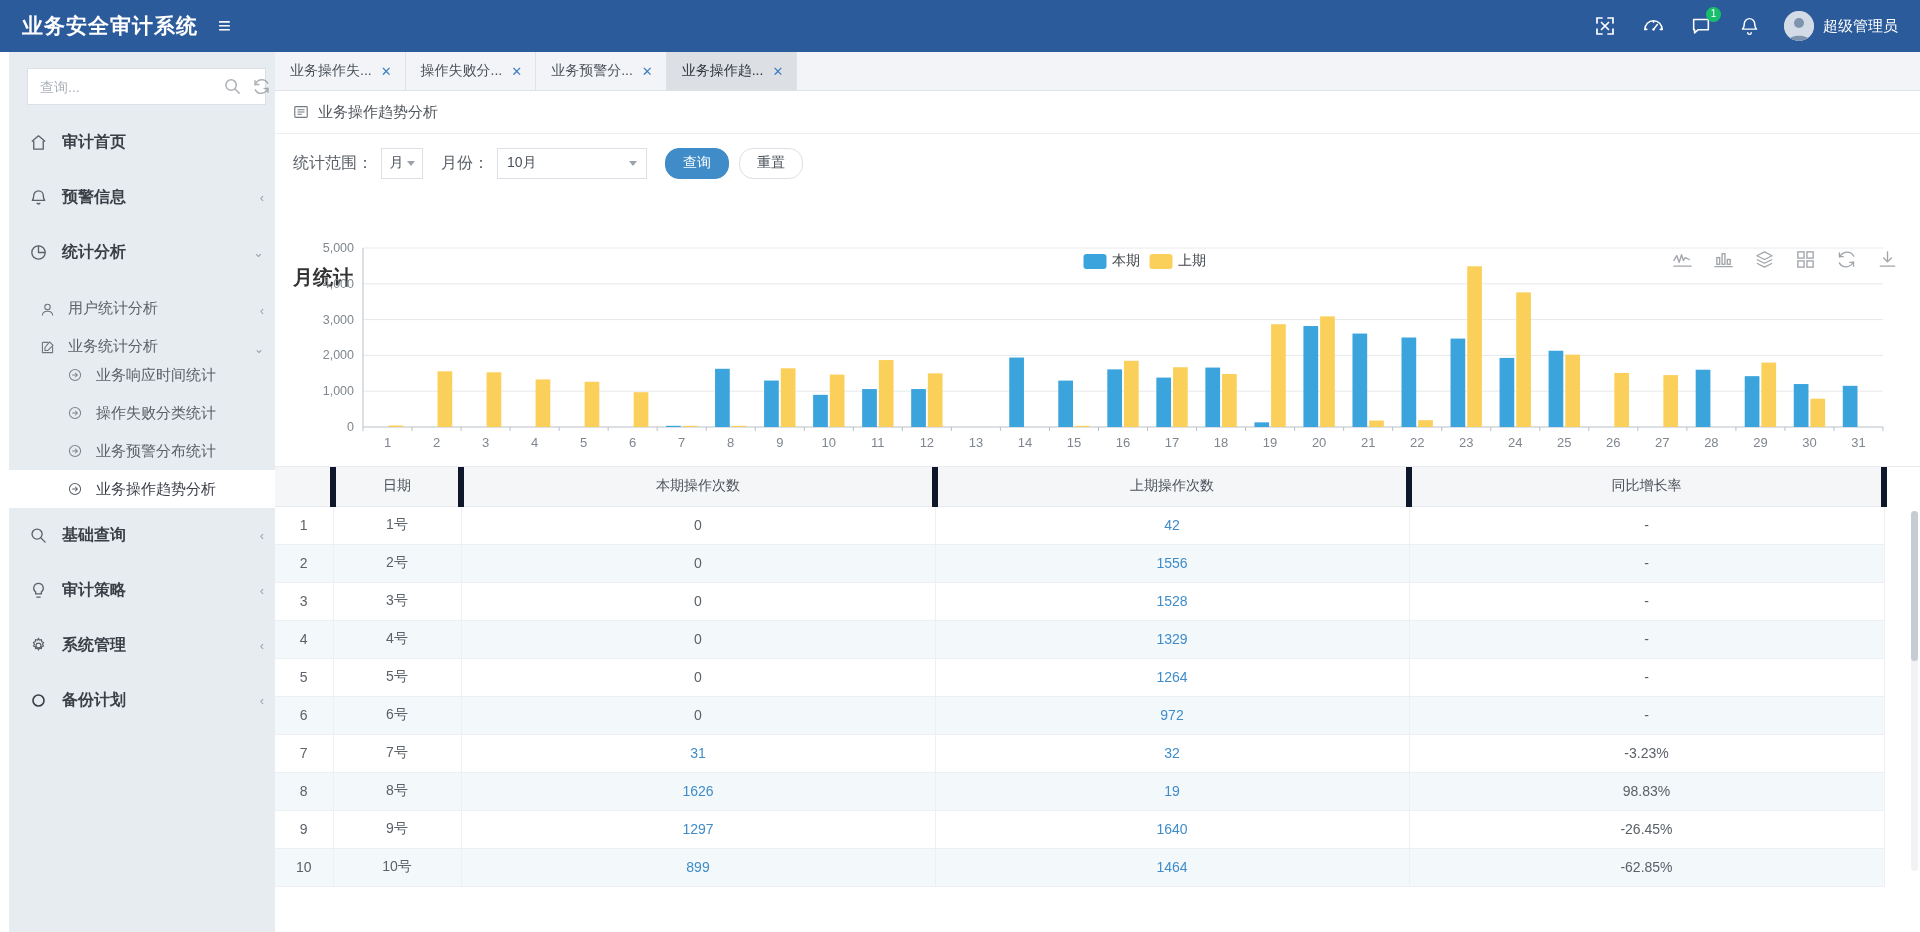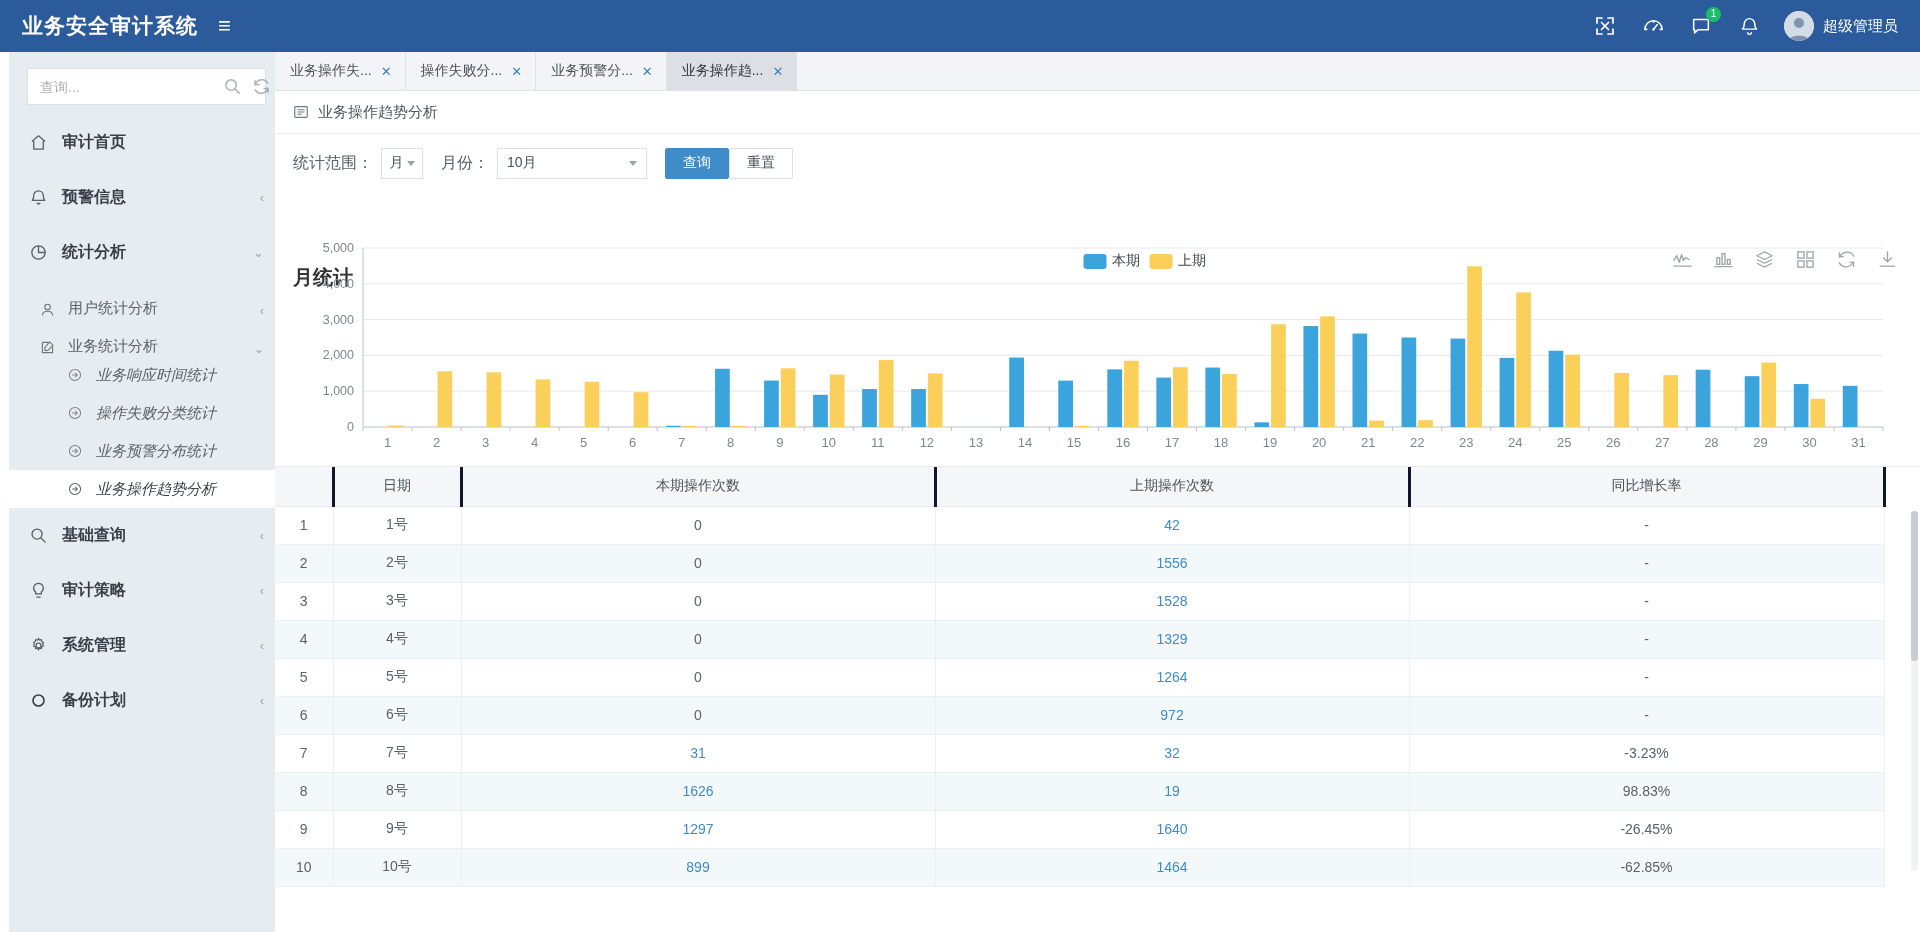--- a/index.html
+++ b/index.html
@@ -99,21 +99,21 @@
     height: 38px; padding-left: 30px;
     font-size: 15px; color: #5a6168; cursor: pointer;
   }
   .nav-sub .nico { width: 20px; flex:none; display:flex; align-items:center;}
   .nav-sub .ntext { margin-left: 9px; flex: 1; white-space: nowrap; }
   .nav-sub .narrow { font-size: 12px; color: #9aa2ac; padding-right: 20px; }
 
   .nav-leaf {
     display: flex; align-items: center;
     height: 38px; padding-left: 58px;
-    font-size: 15px; color: #5a6168; cursor: pointer; font-style: italic;
+    font-size: 15px; color: #5a6168; cursor: pointer;
   }
   .nav-leaf .nico { width: 20px; flex:none; display:flex; align-items:center;}
   .nav-leaf .ntext { margin-left: 9px; white-space: nowrap; }
   .nav-leaf.active { background: #fff; color: #3a3f47; }
 
   
   .tabbar {
     position: absolute; top: 52px; left: 275px;
     width: 1645px; height: 39px;
     background: #f2f4f7;
@@ -164,21 +164,21 @@
     background: #fff; display: flex; align-items: center;
     padding: 0 9px; font-size: 14px; color: #4a5159;
     cursor: pointer; margin-right: 18px;
   }
   .wide-select .wv { flex: 1; }
   .caret { width:0;height:0;border-left:4px solid transparent;border-right:4px solid transparent;border-top:5px solid #9aa2ac; }
   .btn {
     height: 31px; padding: 12px 17px; font-size: 14px;
     display: flex; align-items: center; cursor: pointer;
     border: 1px solid #dcdfe6; background: #fff; color: #4a5159;
-    margin-right: 0; border-radius: 2px;
+    margin-right: 10px; border-radius: 14px;
   }
   .btn.primary { background: #3f8cc9; border-color: #3f8cc9; color: #fff; }
 
   
   .chart-area { position: relative; padding: 0 18px; }
   .chart-title {
     position: absolute; left: 18px; top: 24px;
     font-size: 20px; font-weight: bold; color: #333;
   }
   .chart-legend {
@@ -203,21 +203,21 @@
     margin-top: 6px;
     height: 430px;
     overflow: hidden;
     border-top: 1px solid #e8ebef;
   }
   table.dt { border-collapse: collapse; width: 1609px; table-layout: fixed; }
   table.dt th {
     background: #f4f6f8; font-size: 14px; font-weight: normal;
     color: #4a5159; height: 39px;
     border-bottom: 1px solid #e8ebef;
-    border-right: 3px solid #0f172a;
+    border-right: 6px solid #0f172a;
   }
   table.dt td {
     font-size: 14px; color: #5a6168; height: 38px;
     text-align: center; border-bottom: 1px solid #edf0f3;
     border-right: 1px solid #edf0f3;
   }
   table.dt tr.alt td { background: #f3f8fb; }
   table.dt td.num { color: #3f8cc9; }
   col.c-idx { width: 58px; }
   col.c-date { width: 128px; }

